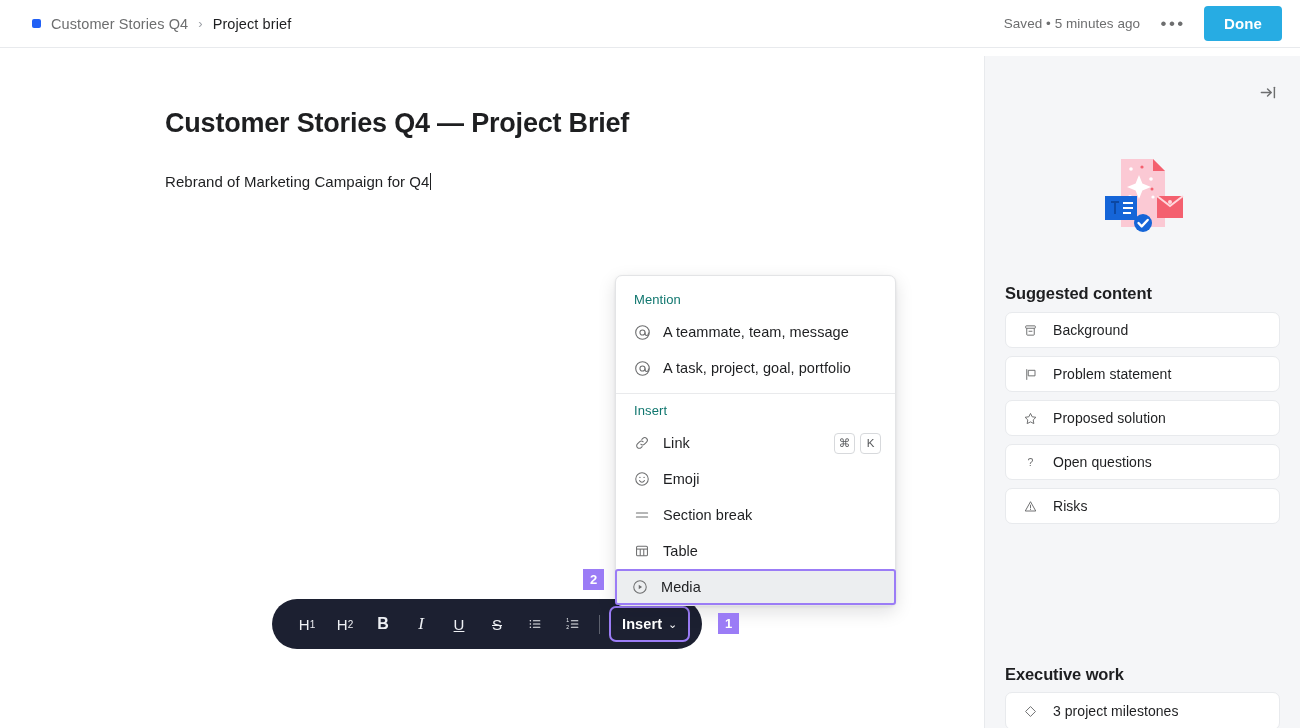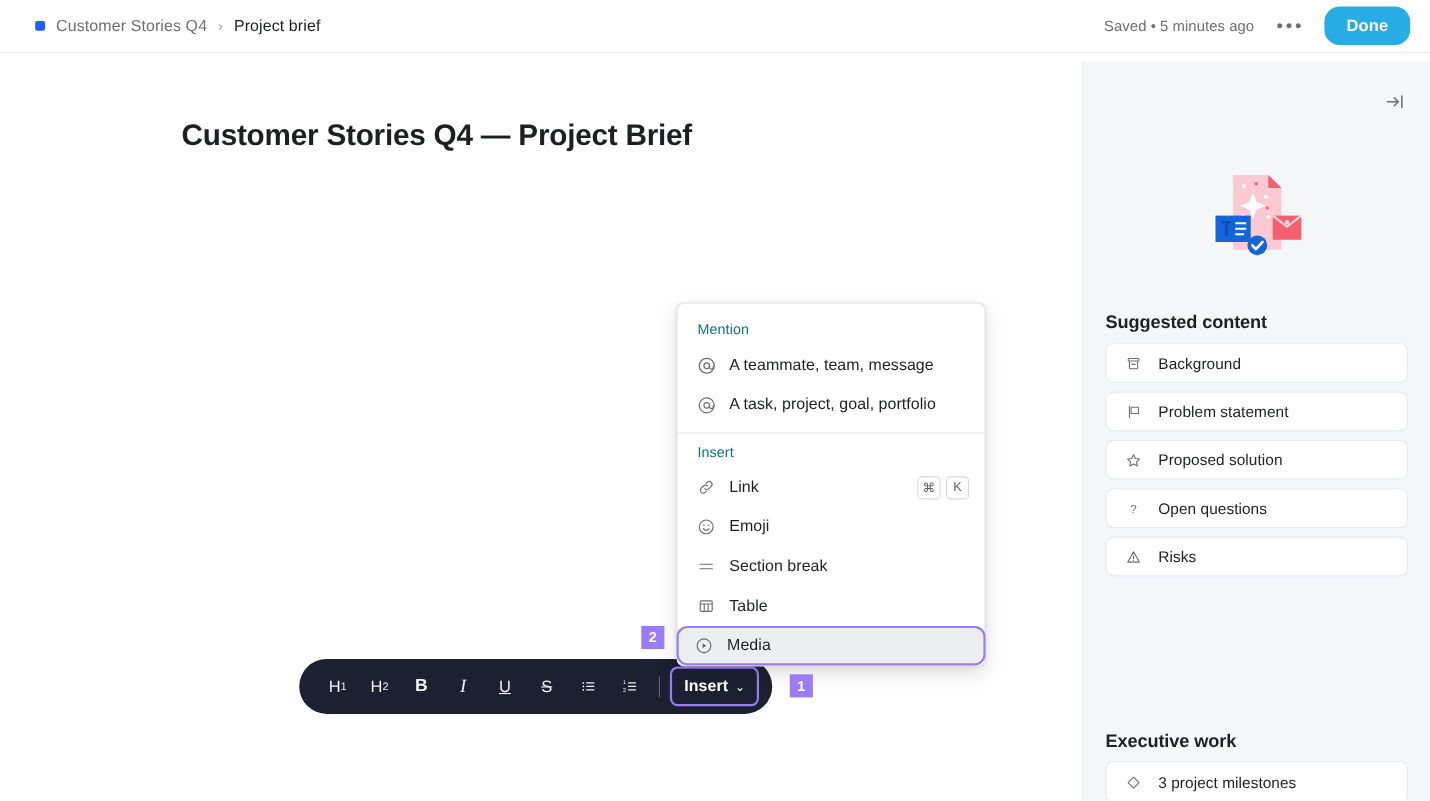--- a/index.html
+++ b/index.html
@@ -30,21 +30,21 @@
     margin-left: auto; display: flex; align-items: center; gap: 0; padding-right: 18px;
   }
   .saved-text { font-size: 13.5px; color: #6d6e6f; letter-spacing: .05px; }
   .dots-btn {
     width: 34px; height: 30px; margin-left: 16px; display: flex;
     align-items: center; justify-content: center; border-radius: 6px;
   }
   .dots-btn span { letter-spacing: 2.4px; color: #6d6e6f; font-size: 17px; line-height: 8px; }
   .done-btn {
     margin-left: 14px; background: #27ace3; color: #ffffff;
-    font-size: 15px; font-weight: bold; border: none; border-radius: 14px;
+    font-size: 15px; font-weight: bold; border: none; border-radius: 4px;
     padding: 9px 20px; cursor: pointer; letter-spacing: .1px;
   }
 
   
   .doc-area {
     position: absolute; top: 56px; left: 0; width: 984px; height: 672px;
     background: #ffffff; overflow: hidden;
   }
   .doc-title {
     position: absolute; left: 165px; top: 52px;
@@ -79,21 +79,21 @@
   .menu-item .mi-label { margin-left: 7px; }
   .menu-divider { height: 1px; background: #e9eaec; margin: 7px 0 0 0; }
   .menu-group-insert { padding-top: 1px; padding-bottom: 0; }
   .kbd-group { margin-left: auto; display: flex; gap: 5px; }
   .kbd {
     min-width: 21px; height: 21px; border: 1px solid #d7d9dc; border-radius: 4px;
     display: flex; align-items: center; justify-content: center;
     font-size: 11.5px; color: #57595c; background: #fff; padding: 0 3px;
   }
   .menu-item.highlight {
-    background: #eceef0; border: 2px solid #9b7cf6; border-radius: 10px;
+    background: #eceef0; border: 2px solid #9b7cf6; border-radius: 3px;
     height: 36px; margin: 0 -1px; padding-left: 15px; position: relative;
   }
 
   
   .toolbar {
     position: absolute; left: 272px; top: 599px; height: 50px;
     background: #1c2031; border-radius: 25px;
     display: flex; align-items: center; padding: 0 12px 0 16px; gap: 0; z-index: 20;
   }
   .tb-btn {
@@ -173,20 +173,23 @@
       <span class="saved-text">Saved • 5 minutes ago</span>
       <div class="dots-btn">
         <span>•••</span>
       </div>
       <button class="done-btn">Done</button>
     </div>
   </div>
 
   <div class="doc-area">
     <div class="doc-title">Customer Stories Q4 — Project Brief</div>
+    <div class="doc-body">
+      <span>Rebrand of Marketing Campaign for Q4</span><span class="caret"></span>
+    </div>
   </div>
 
   <div class="menu">
 
     <div class="menu-section-label">Mention</div>
 
     <div class="menu-item">
       <span class="mi-icon">
         <svg width="17" height="17" viewBox="0 0 20 20" fill="none" stroke="#6d6e6f" stroke-width="1.3">
           <circle cx="10" cy="10" r="8"></circle>

